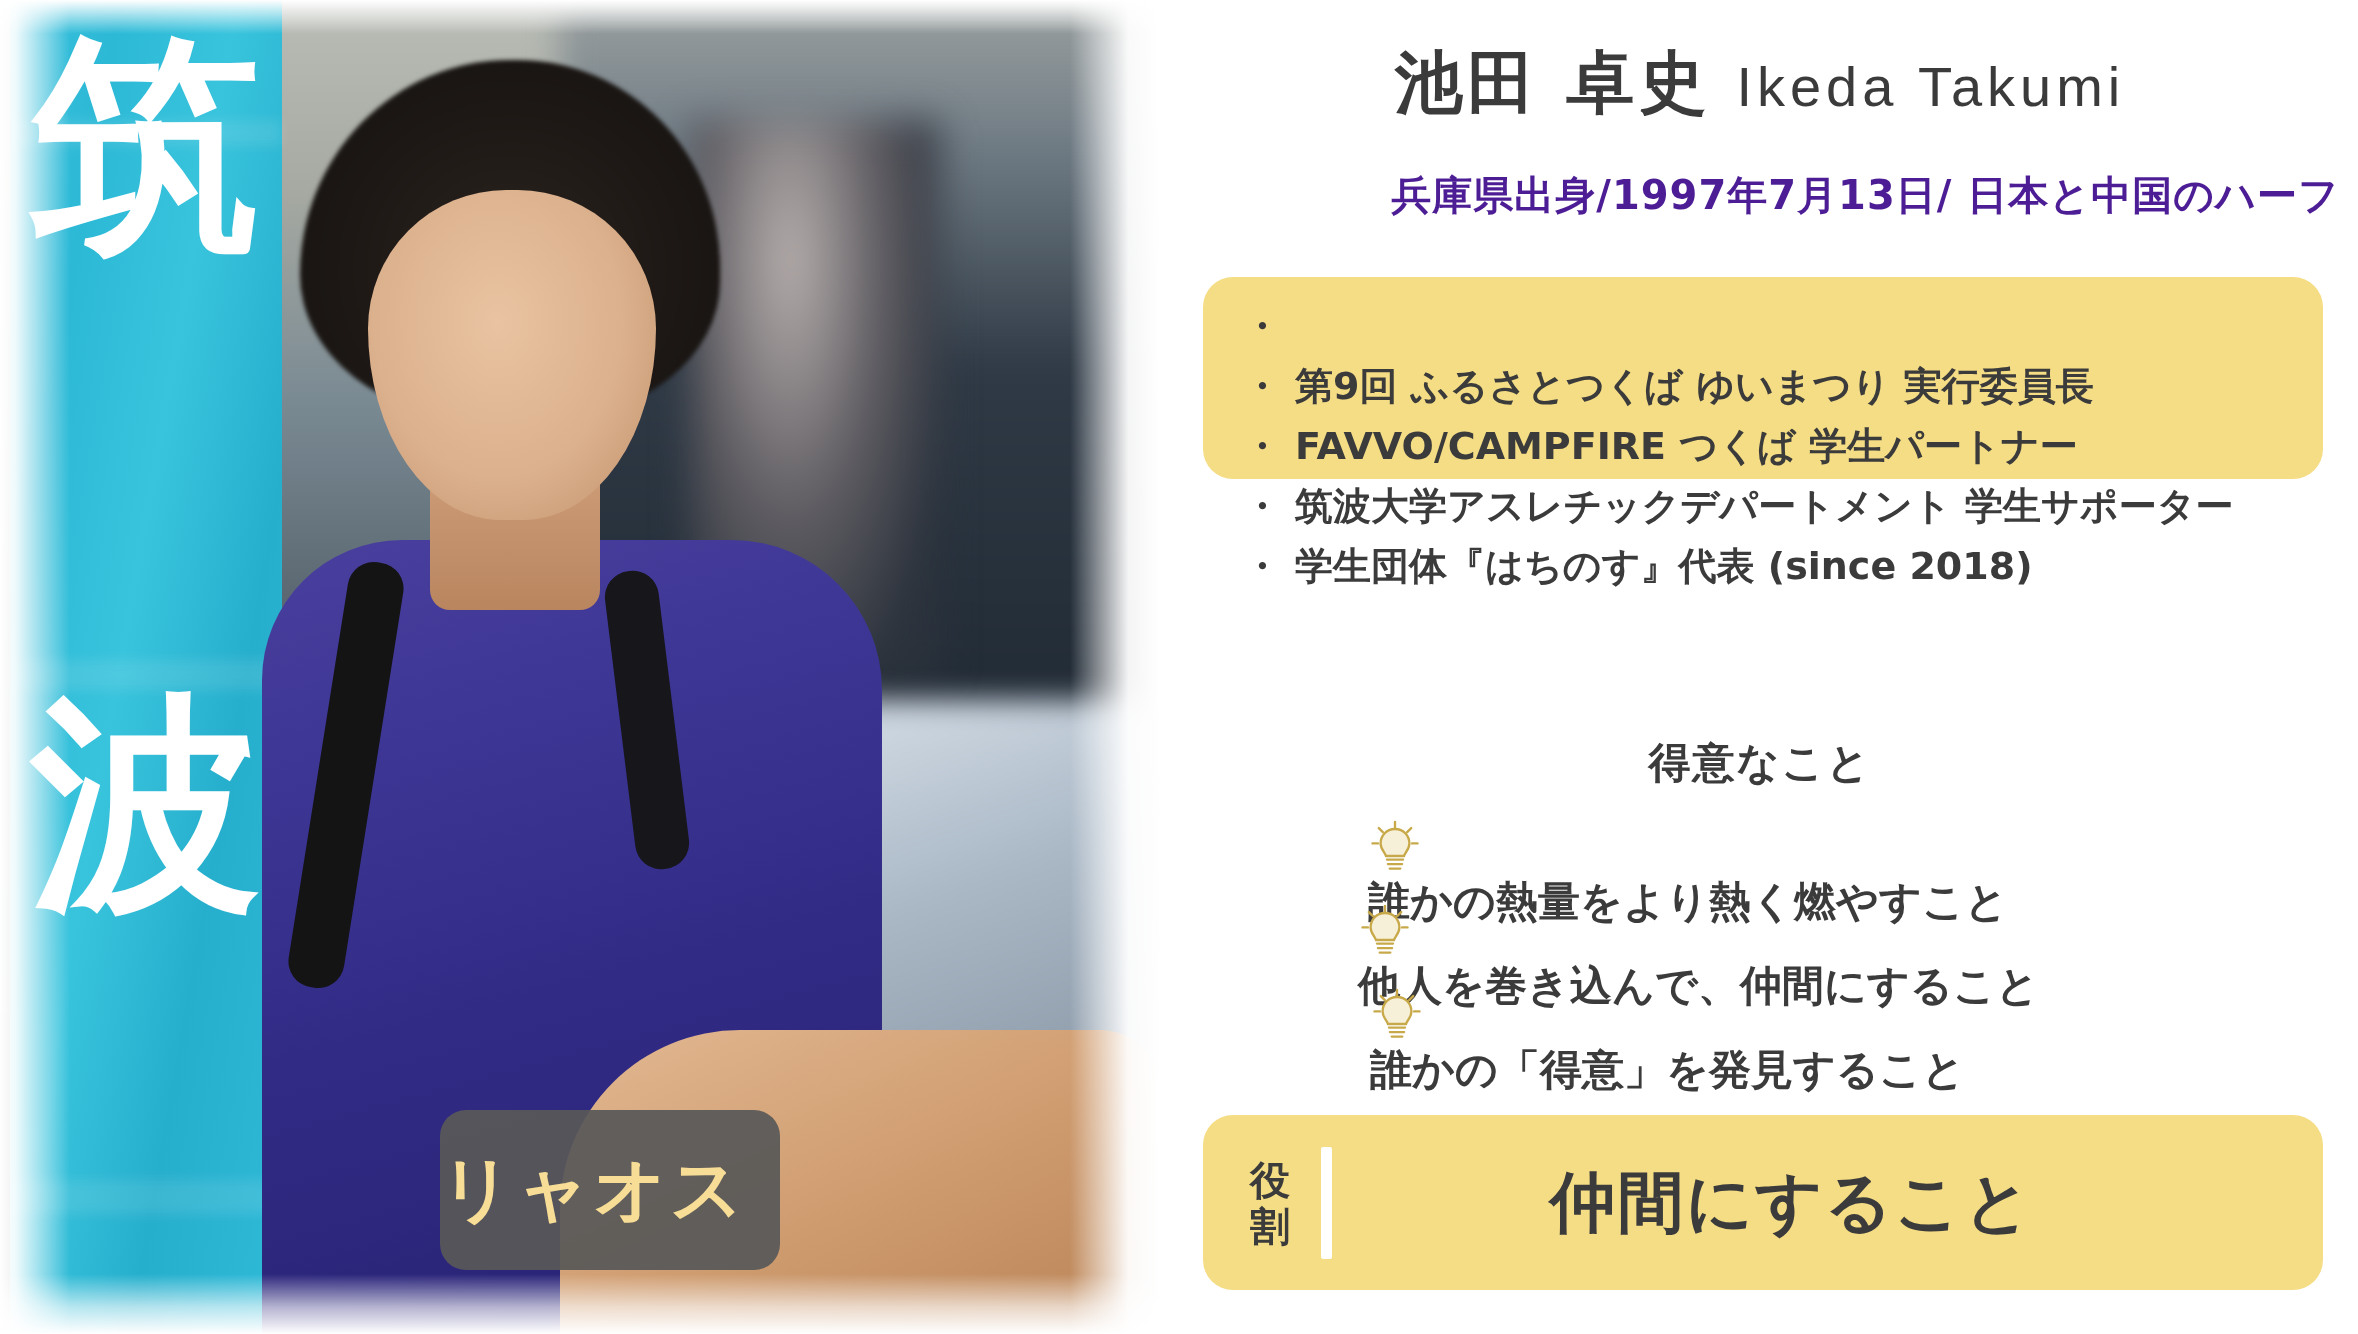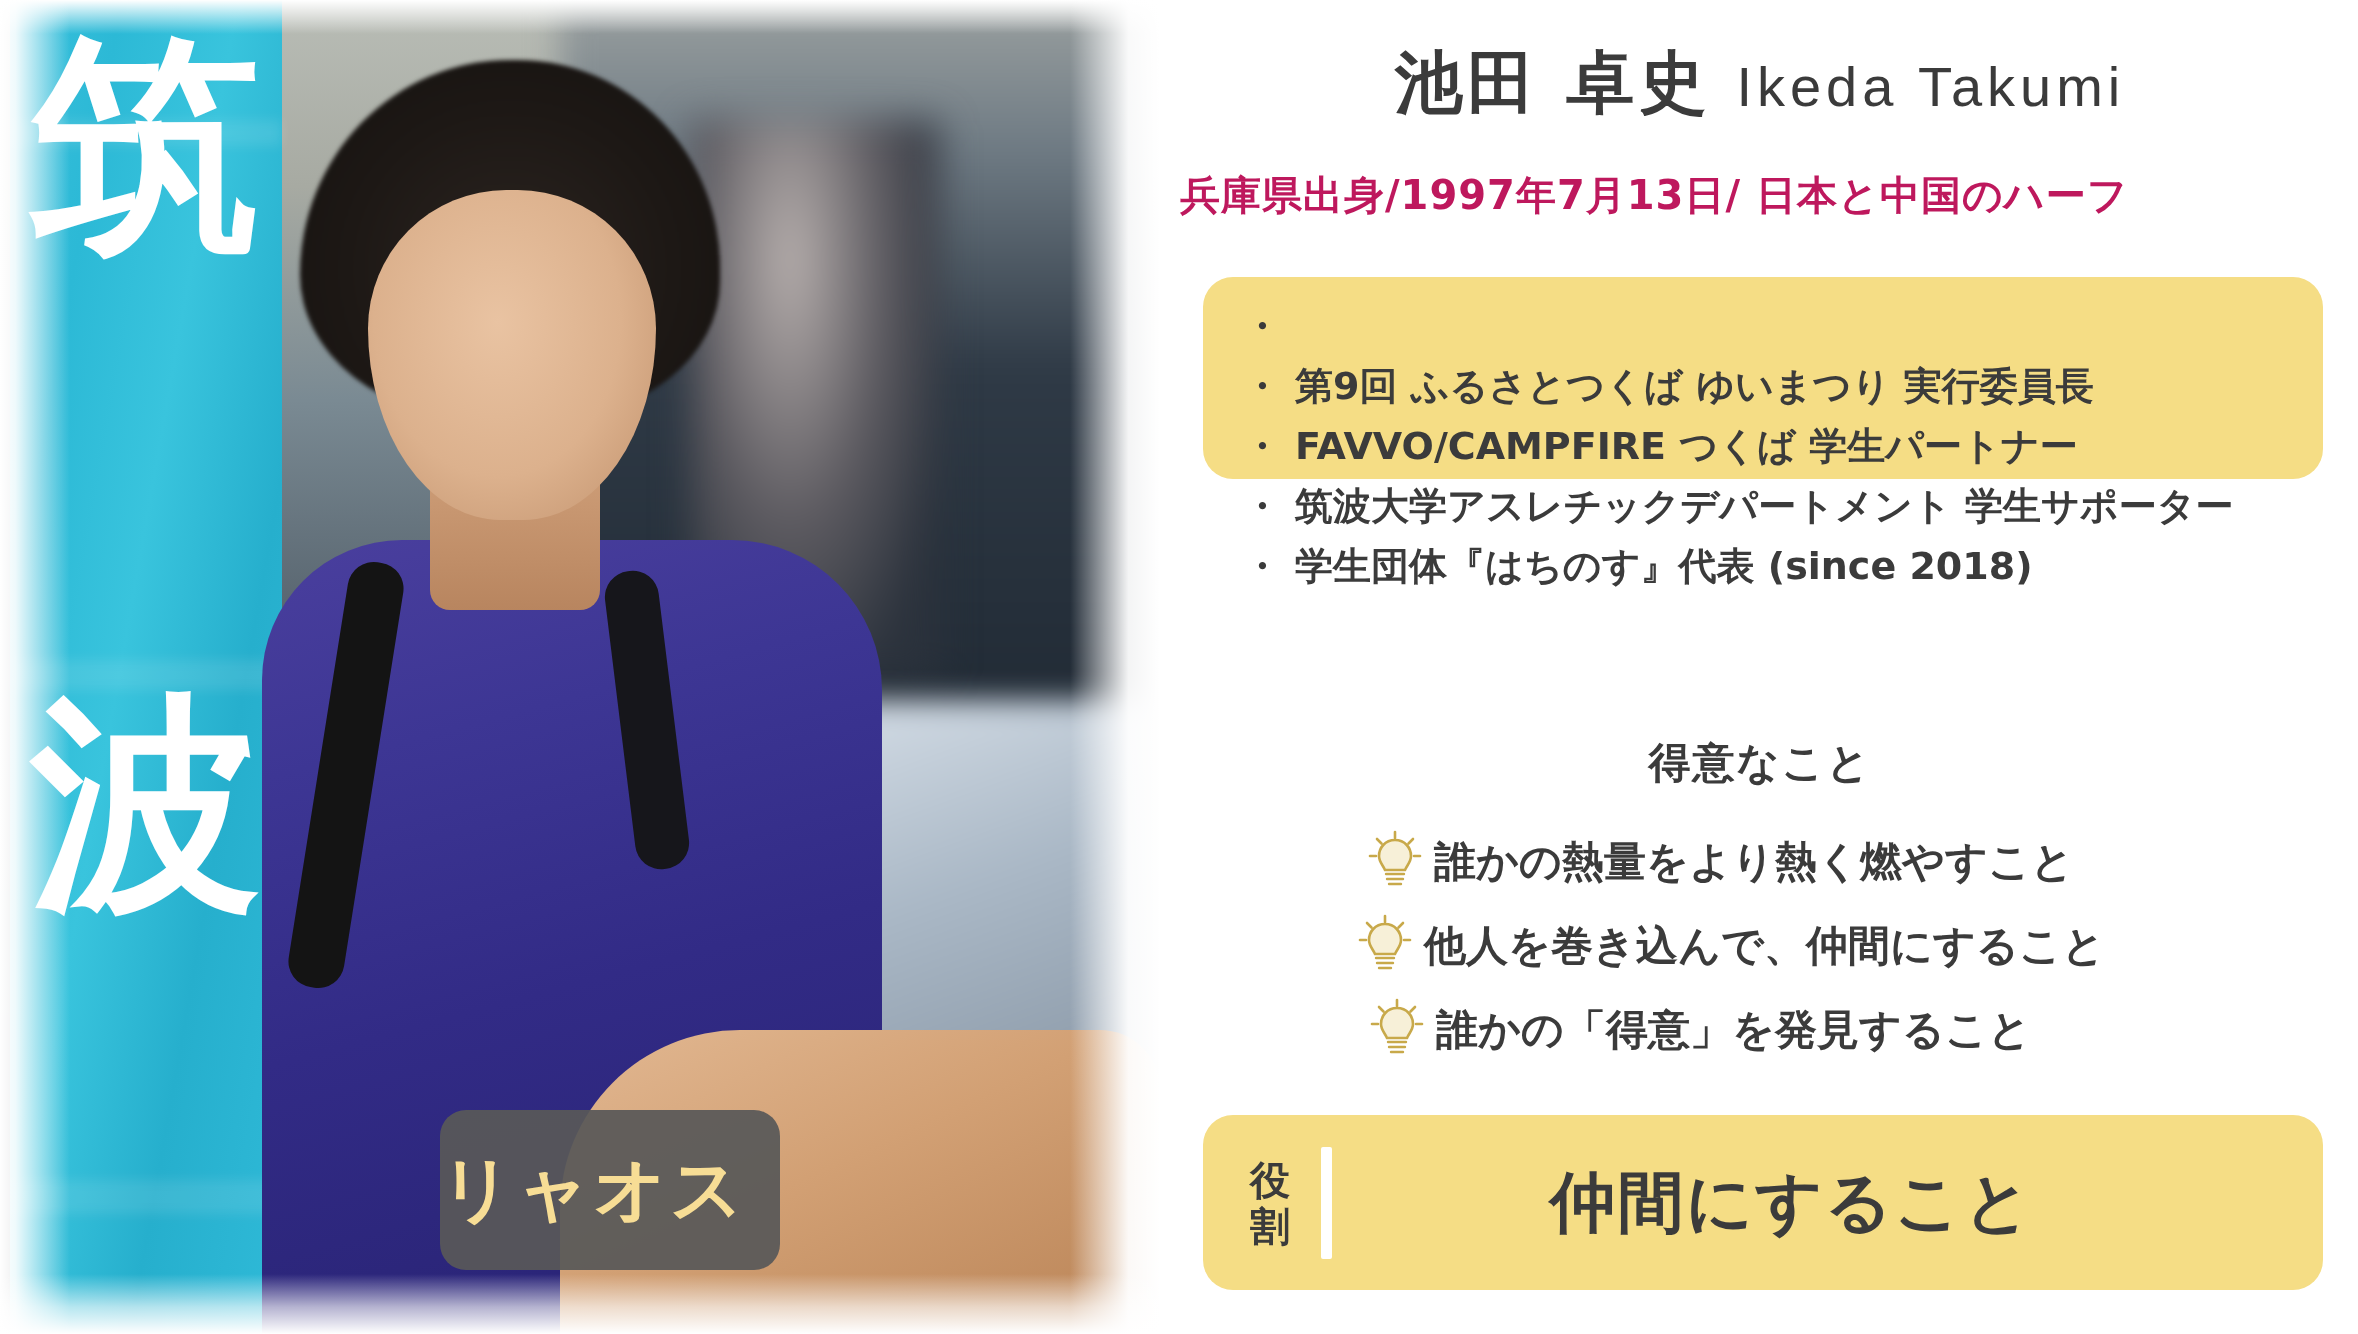--- a/index.html
+++ b/index.html
@@ -165,22 +165,22 @@
     font-family: "DejaVu Sans", "Liberation Sans", sans-serif;
   }
   .name-en {
     font-size: 56px; font-weight: 400; letter-spacing: 5px;
     margin-left: 26px;
     font-family: "Liberation Sans", sans-serif;
   }
   .sub-line {
     position: absolute;
     left: 0; top: 168px; width: 1160px;
-    text-align: left;
-    color: #be185d;
+    text-align: right;
+    color: #4c1d95;
     font-size: 40px; font-weight: 700; letter-spacing: 1px;
     white-space: nowrap;
     font-family: "DejaVu Sans", "Liberation Sans", sans-serif;
   }
 
   .facts-card {
     position: absolute;
     left: 23px; top: 277px;
     width: 1120px; height: 202px;
     background: #f5dd85;
@@ -204,24 +204,25 @@
     text-align: center;
     color: #3b3b3b;
     font-size: 42px; font-weight: 700; letter-spacing: 2px;
     font-family: "DejaVu Sans", "Liberation Sans", sans-serif;
   }
   .skills-list {
     position: absolute;
     left: 0; top: 820px; width: 1160px;
   }
   .skill-row {
-    display: flex; align-items: flex-end; justify-content: flex-start;
+    display: flex; align-items: flex-start; justify-content: flex-start;
     margin: 0 0 14px 0;
     padding-left: 188px;
     height: 70px;
+    flex-direction: column;
   }
   .skill-row.r2 { padding-left: 178px; }
   .skill-row.r3 { padding-left: 190px; }
   .bulb-icon { width: 54px; height: 60px; flex: 0 0 54px; margin-right: 12px; }
   .skill-text {
     color: #3b3b3b;
     font-size: 42px; font-weight: 700;
     white-space: nowrap;
     font-family: "DejaVu Sans", "Liberation Sans", sans-serif;
   }

